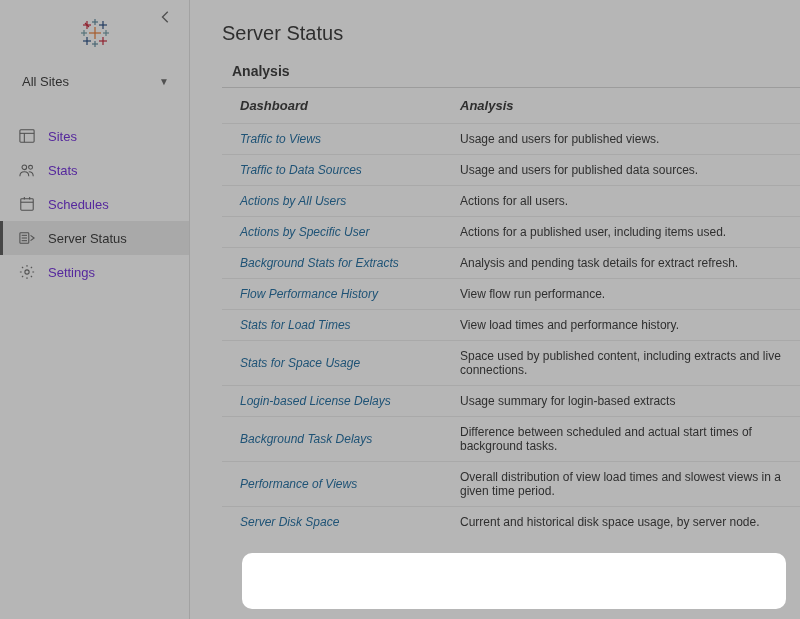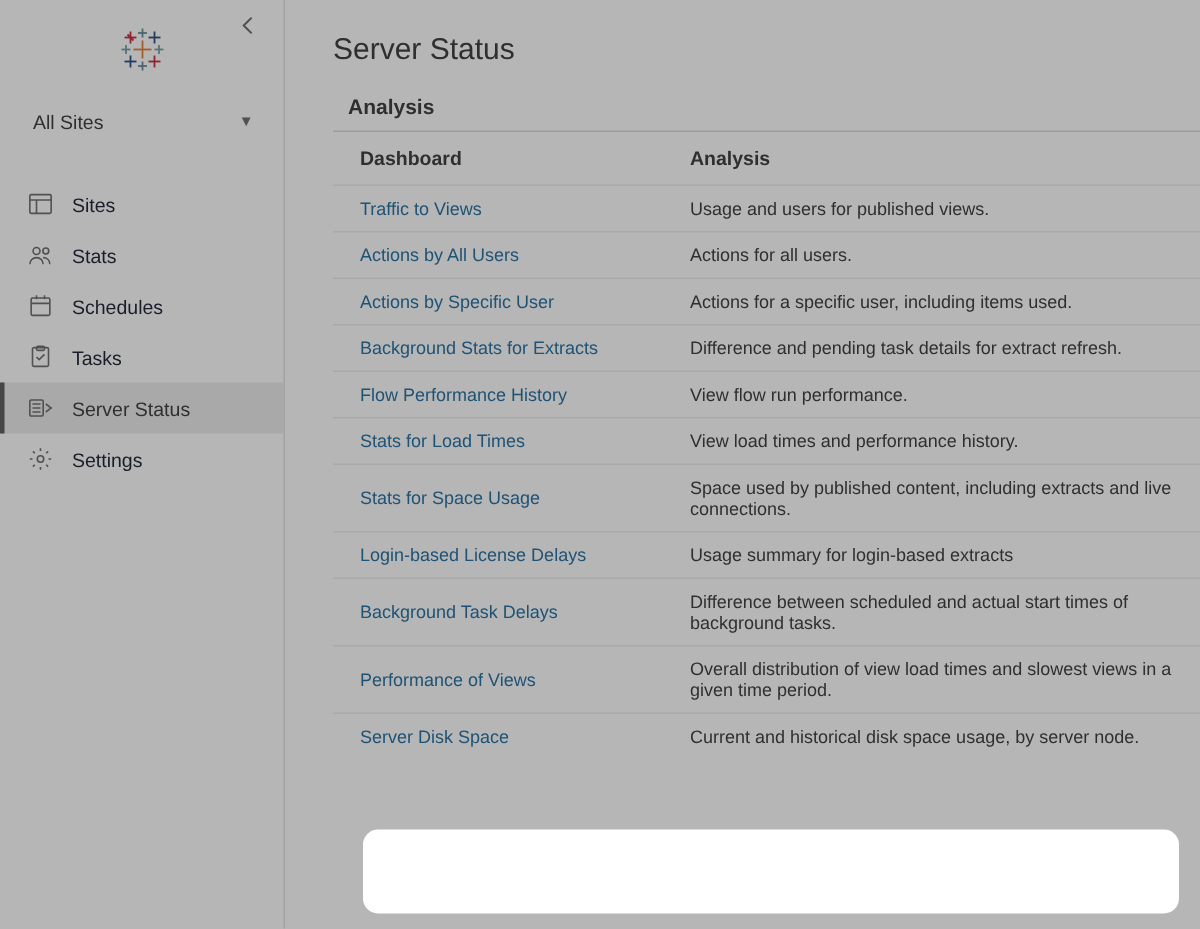--- a/index.html
+++ b/index.html
@@ -51,21 +51,21 @@
       margin-bottom: 22px;
     }
     .site-selector .label { font-size: 13px; }
     .site-selector .caret { color: #666; font-size: 10px; }
     .nav { list-style: none; }
     .nav-item {
       display: flex;
       align-items: center;
       padding: 8px 18px;
       cursor: pointer;
-      color: #0f172a;
+      color: #6d28d9;
       gap: 12px;
     }
     .nav-item.active {
       background: #ebebeb;
       color: #333;
       border-left: 3px solid #555;
       padding-left: 15px;
     }
     .nav-icon {
       width: 18px;
@@ -96,32 +96,34 @@
     .table {
       width: 100%;
       border-collapse: collapse;
     }
     .table th {
       text-align: left;
       font-weight: 700;
       font-size: 13px;
       padding: 10px 12px 10px 18px;
       color: #333;
+      font-style: italic;
     }
     .table td {
       padding: 8px 12px 8px 18px;
       font-size: 12px;
       vertical-align: middle;
     }
     .table tbody tr {
       border-top: 1px solid #ececec;
     }
     .table td.link a {
       color: #1a699e;
       text-decoration: none;
+      font-style: italic;
     }
     .col-dashboard { width: 220px; }
     .spotlight {
       position: absolute;
       left: 242px;
       top: 553px;
       width: 544px;
       height: 56px;
       background: #fff;
       border-radius: 10px;
@@ -194,30 +196,20 @@
         <span class="nav-icon">
           <svg viewBox="0 0 18 18" width="16" height="16">
               <rect x="2" y="3" width="14" height="13" rx="1" fill="none" stroke="currentColor" stroke-width="1.2"></rect>
               <line x1="2" y1="7" x2="16" y2="7" stroke="currentColor" stroke-width="1.2"></line>
               <line x1="6" y1="1" x2="6" y2="4" stroke="currentColor" stroke-width="1.2"></line>
               <line x1="12" y1="1" x2="12" y2="4" stroke="currentColor" stroke-width="1.2"></line>
             </svg>
         </span>
         <span>Schedules</span>
       </li>
-      <li class="nav-item">
-        <span class="nav-icon">
-          <svg viewBox="0 0 18 18" width="16" height="16">
-              <rect x="3" y="2" width="12" height="14" rx="1" fill="none" stroke="currentColor" stroke-width="1.2"></rect>
-              <rect x="6" y="1" width="6" height="3" rx="1" fill="none" stroke="currentColor" stroke-width="1.2"></rect>
-              <path d="M6 9l2 2 4-4" fill="none" stroke="currentColor" stroke-width="1.2"></path>
-            </svg>
-        </span>
-        <span>Tasks</span>
-      </li>
       <li class="nav-item active">
         <span class="nav-icon">
           <svg viewBox="0 0 18 18" width="16" height="16">
               <rect x="1" y="3" width="10" height="12" rx="1" fill="none" stroke="currentColor" stroke-width="1.2"></rect>
               <line x1="3" y1="6" x2="9" y2="6" stroke="currentColor" stroke-width="1.2"></line>
               <line x1="3" y1="9" x2="9" y2="9" stroke="currentColor" stroke-width="1.2"></line>
               <line x1="3" y1="12" x2="9" y2="12" stroke="currentColor" stroke-width="1.2"></line>
               <path d="M13 6l4 3-4 3" fill="none" stroke="currentColor" stroke-width="1.2"></path>
             </svg>
         </span>
@@ -244,30 +236,34 @@
           <th class="col-dashboard">Dashboard</th>
           <th>Analysis</th>
         </tr>
       </thead>
       <tbody id="table-body">
           <tr>
             <td class="link col-dashboard"><a href="#">Traffic to Views</a></td>
             <td>Usage and users for published views.</td>
           </tr>
           <tr>
+            <td class="link col-dashboard"><a href="#">Traffic to Data Sources</a></td>
+            <td>Usage and users for published data sources.</td>
+          </tr>
+          <tr>
             <td class="link col-dashboard"><a href="#">Actions by All Users</a></td>
             <td>Actions for all users.</td>
           </tr>
           <tr>
             <td class="link col-dashboard"><a href="#">Actions by Specific User</a></td>
-            <td>Actions for a specific user, including items used.</td>
+            <td>Actions for a published user, including items used.</td>
           </tr>
           <tr>
             <td class="link col-dashboard"><a href="#">Background Stats for Extracts</a></td>
-            <td>Difference and pending task details for extract refresh.</td>
+            <td>Analysis and pending task details for extract refresh.</td>
           </tr>
           <tr>
             <td class="link col-dashboard"><a href="#">Flow Performance History</a></td>
             <td>View flow run performance.</td>
           </tr>
           <tr>
             <td class="link col-dashboard"><a href="#">Stats for Load Times</a></td>
             <td>View load times and performance history.</td>
           </tr>
           <tr>

